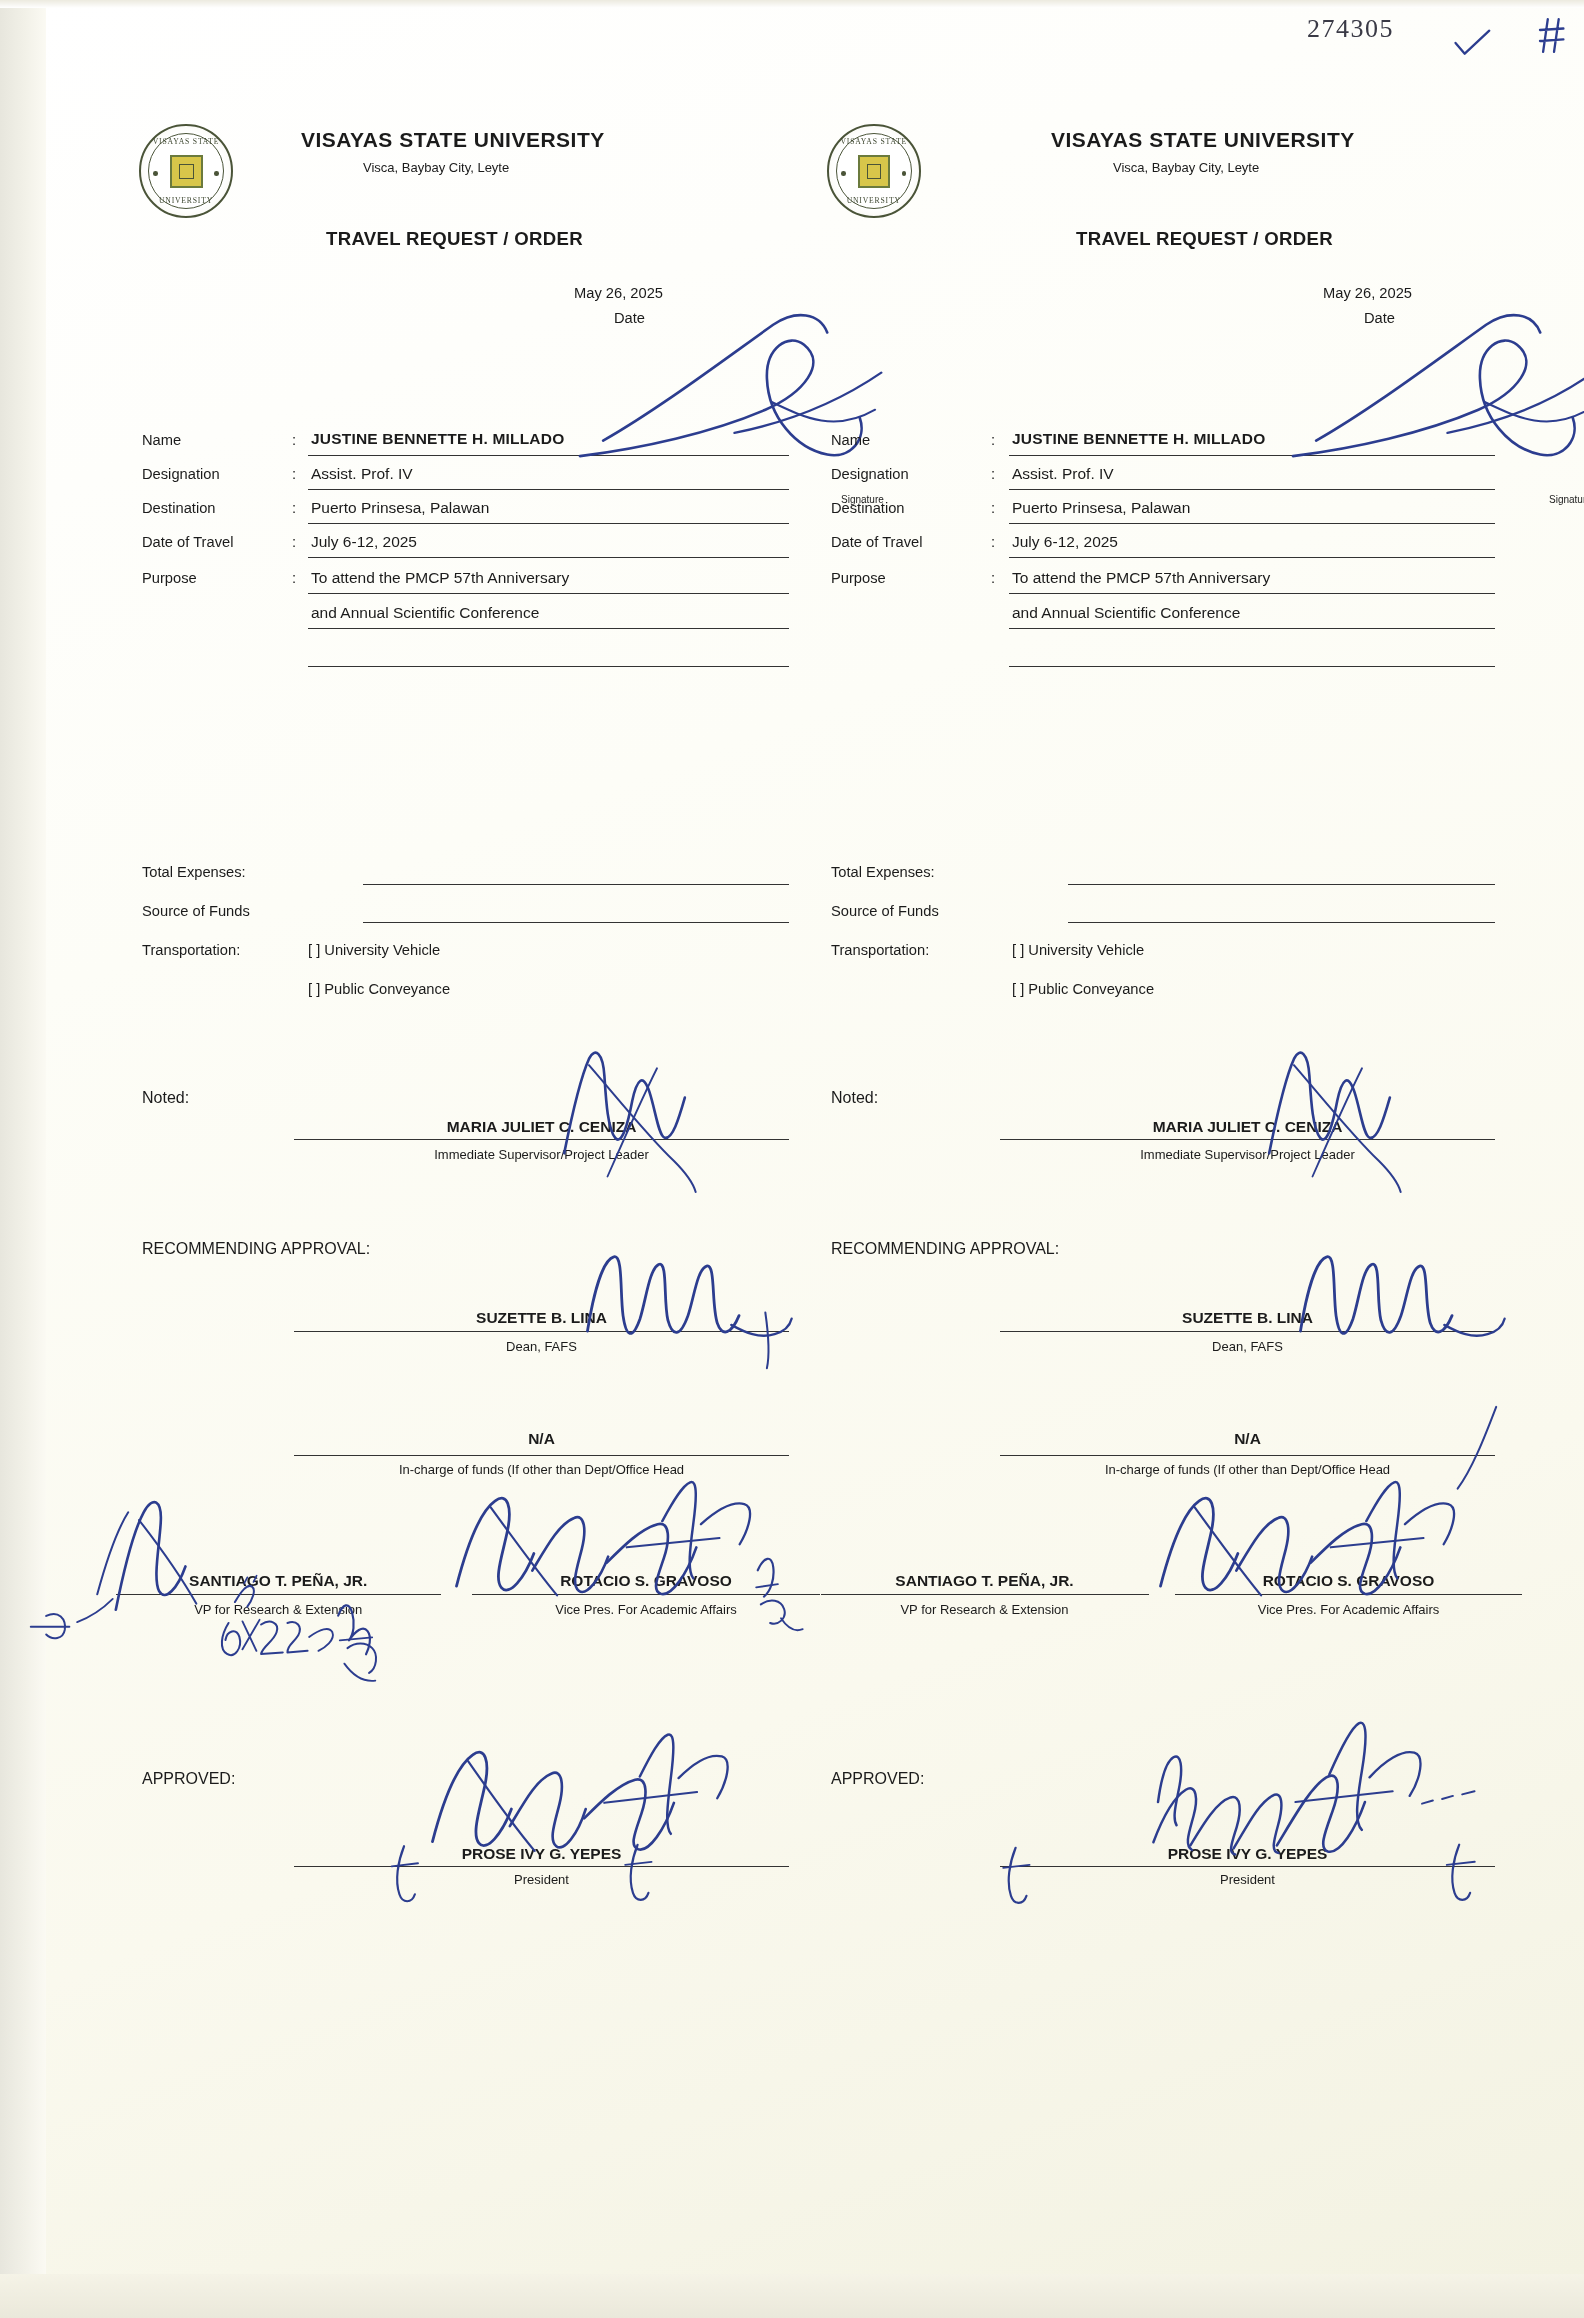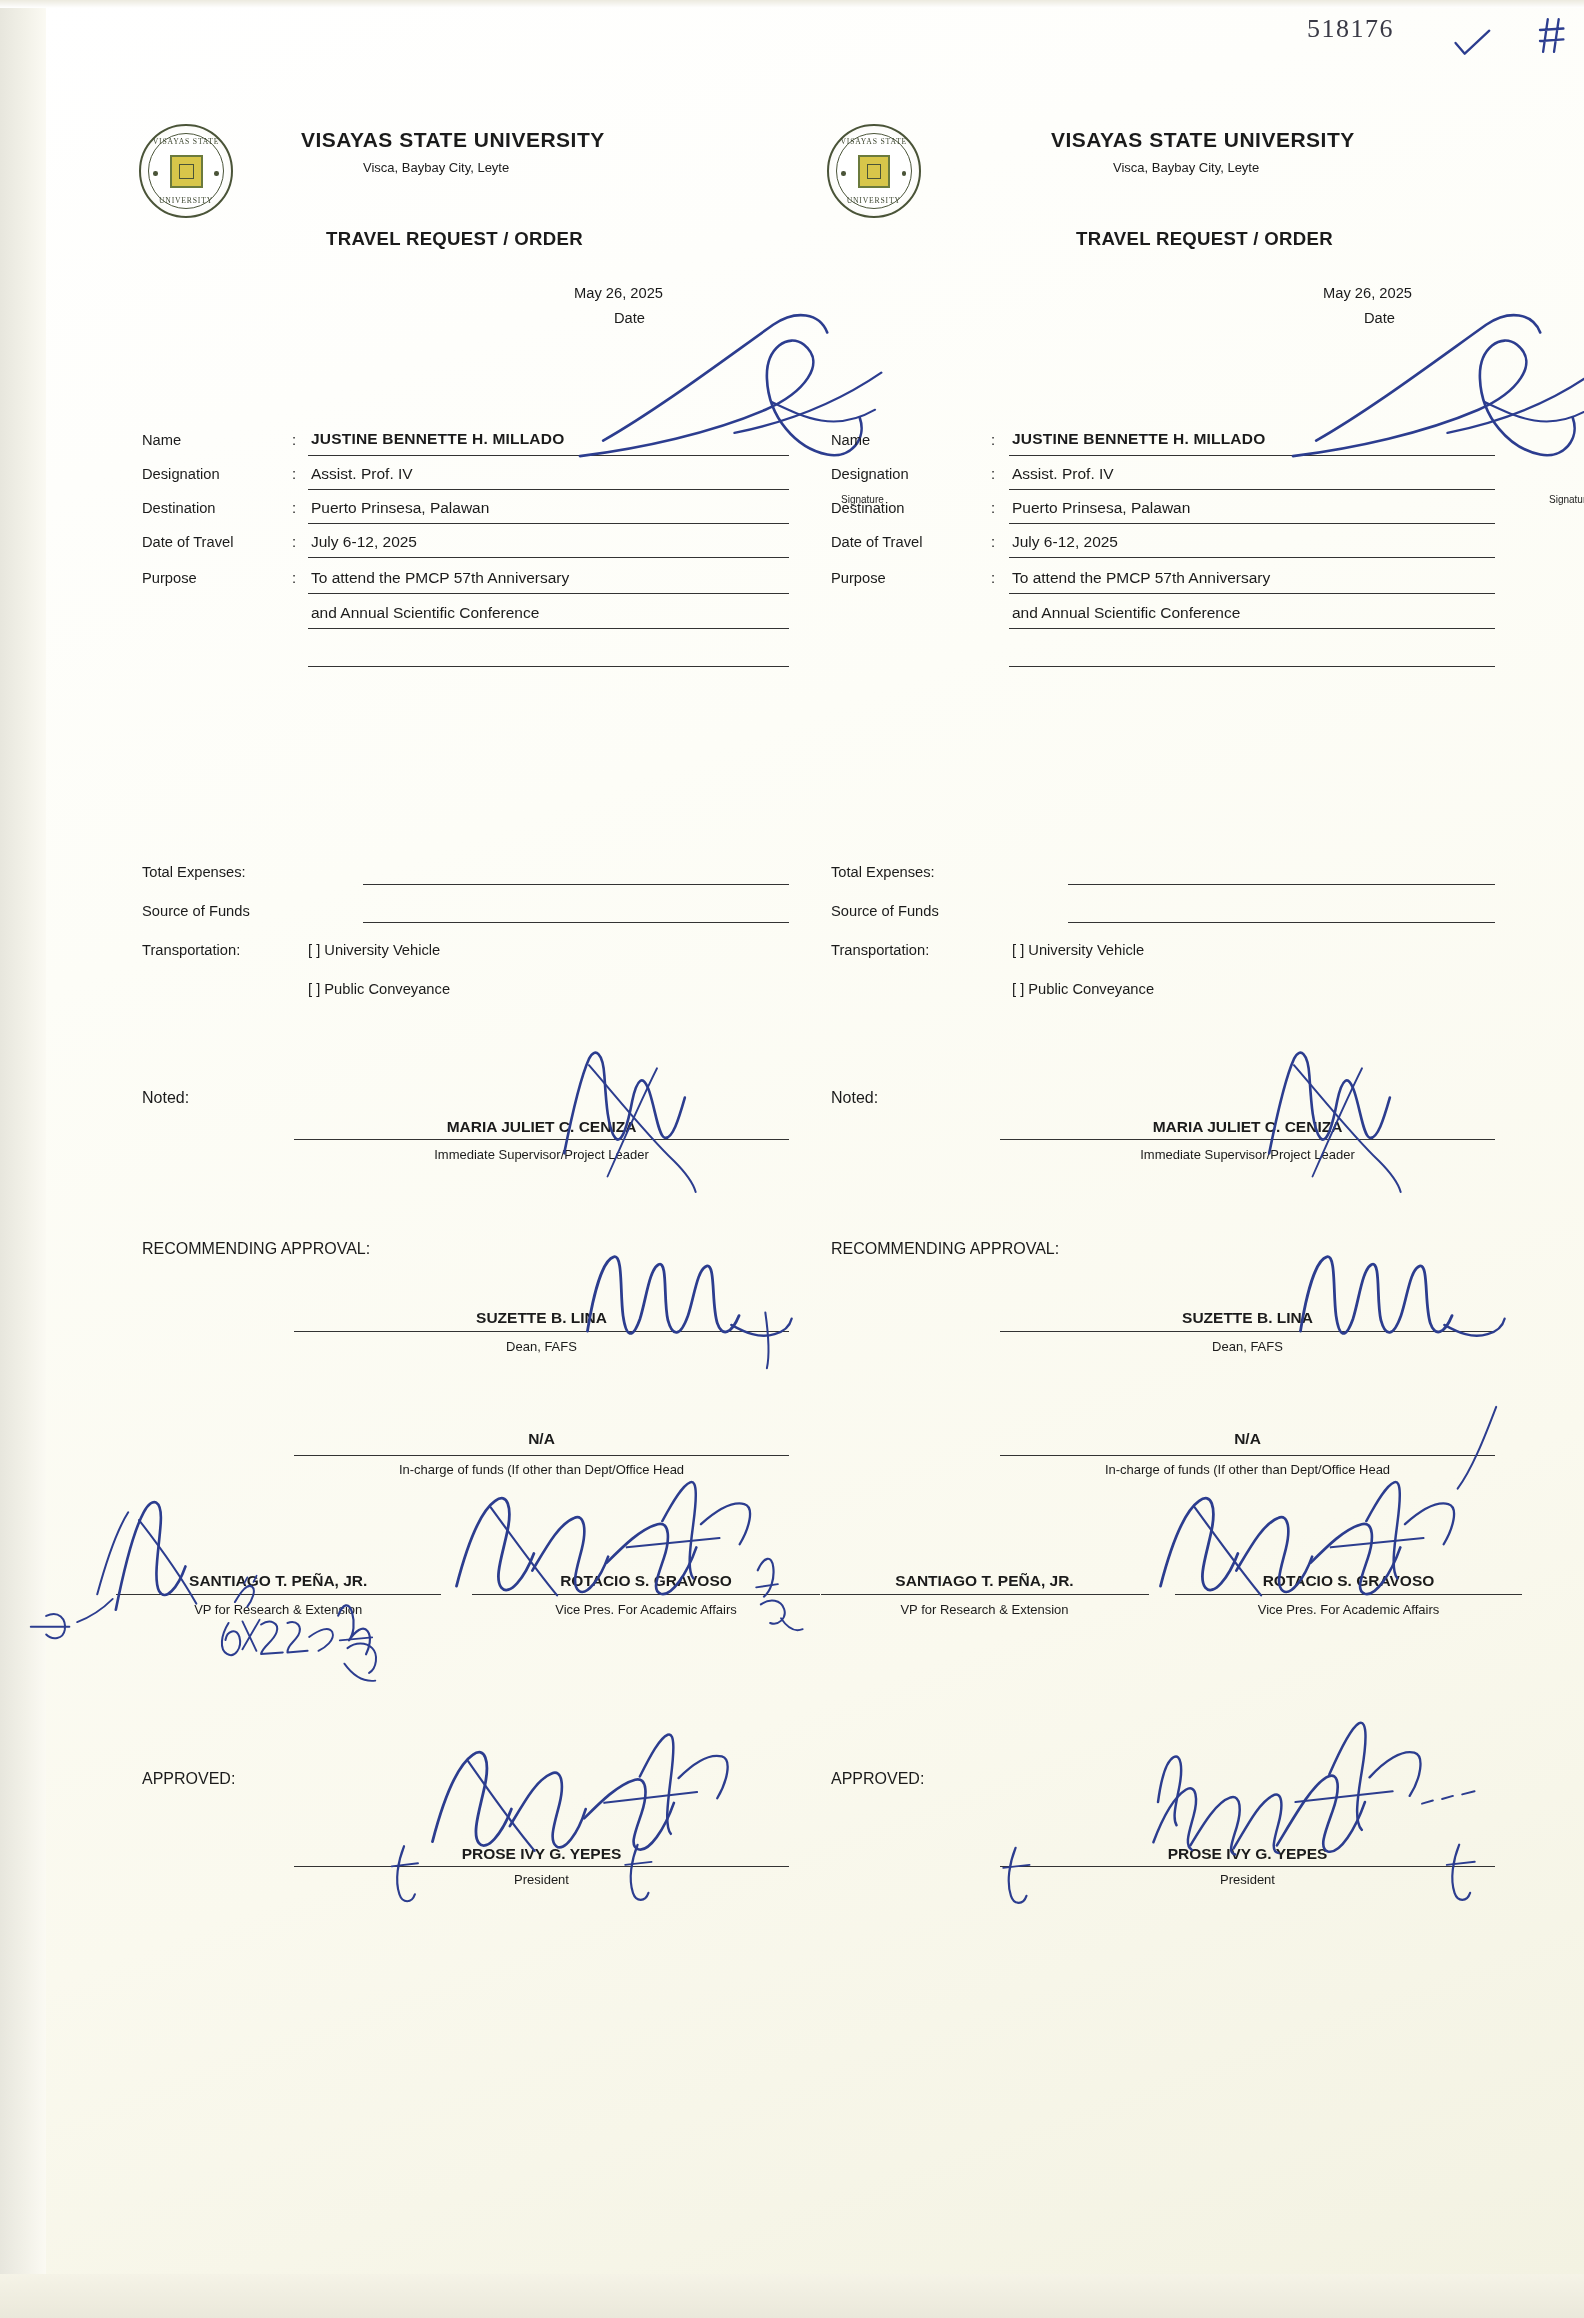--- a/index.html
+++ b/index.html
@@ -211,21 +211,21 @@
 </head>
 <body>
 
 <div id="page">
 
   <div class="sheet"></div>
   <div class="left-margin-shadow"></div>
   <div class="top-edge"></div>
   <div class="bottom-edge"></div>
 
-  <div class="pencil-note" style="left:1307px; top:14px;">518176</div>
+  <div class="pencil-note" style="left:1307px; top:14px;">274305</div>
   <div class="ink" style="left:1454px; top:29px;">
     <svg width="46" height="31" viewBox="0 0 60 40">
         <path d="M2,18 L14,32 L46,2" stroke="#3a3a46" stroke-width="3"></path>
       </svg>
   </div>
   <div class="ink" style="left:1540px; top:15.5px;">
     <svg width="39" height="39" viewBox="0 0 50 50">
         <path d="M10,4 L4,46 M24,4 L18,46 M0,18 L30,16 M0,32 L30,30" stroke="#3a3a46" stroke-width="3"></path>
       </svg>
   </div>

